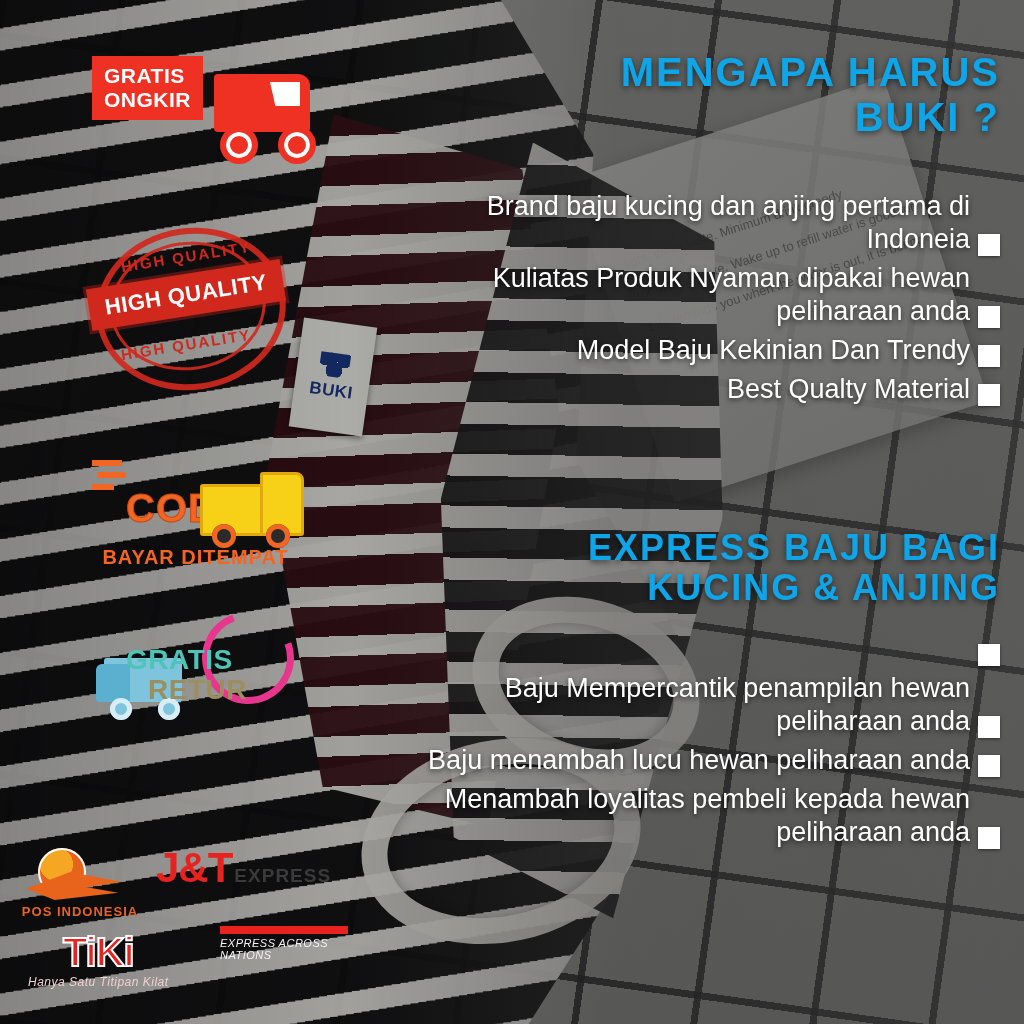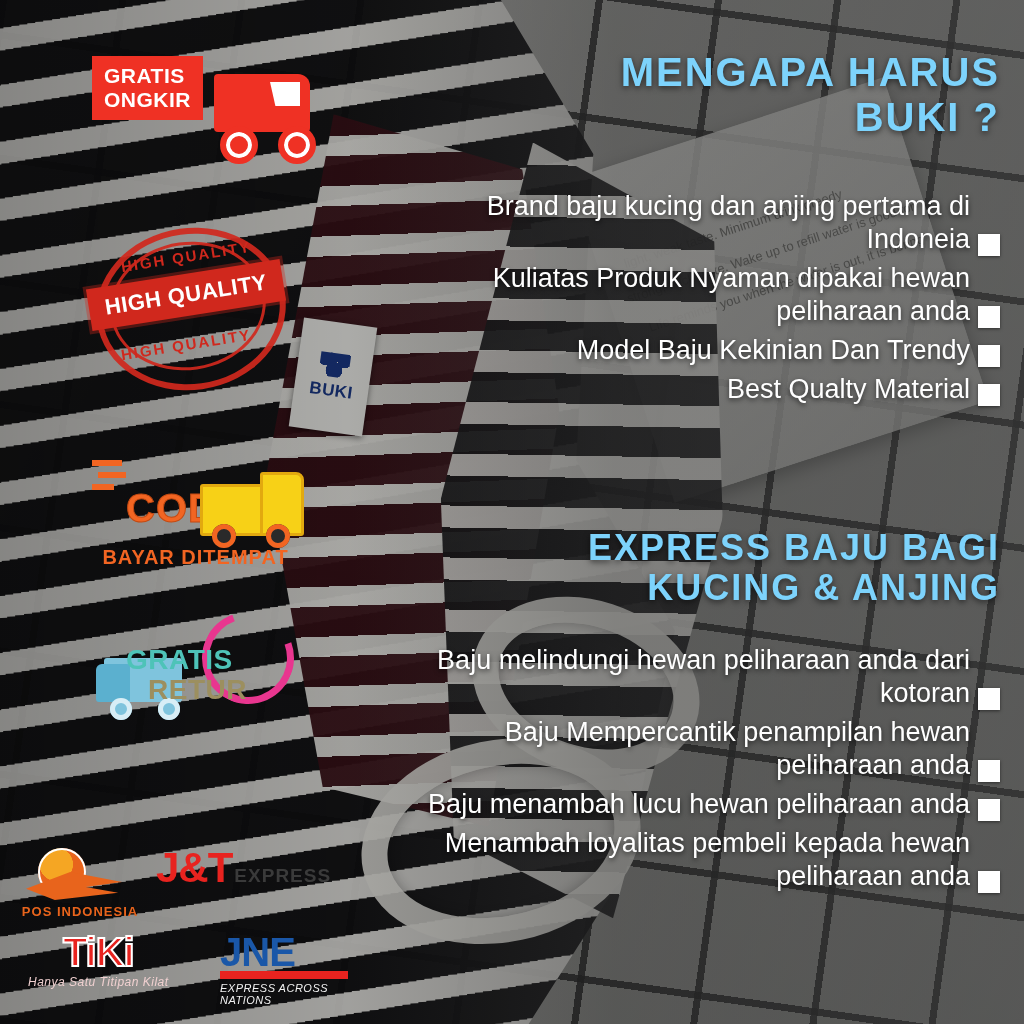--- a/index.html
+++ b/index.html
@@ -135,21 +135,21 @@
     background: linear-gradient(90deg, rgba(0,0,0,.42) 0%, rgba(0,0,0,.30) 34%, rgba(40,40,40,.55) 60%, rgba(60,60,60,.62) 100%);
   }
 
   
   .content {
     position: absolute;
     inset: 0;
   }
   .heading {
     position: absolute;
-    color: #7dd3fc;
+    color: #0ea5e9;
     font-weight: bold;
     text-align: right;
     letter-spacing: 2px;
     line-height: 1.12;
     text-shadow: 0 2px 6px rgba(0,0,0,.6);
     font-size: 40px;
   }
   .heading .ln { display: block; }
   #h1 { right: 24px; top: 50px; width: 600px; }
   #h2 { right: 24px; top: 528px; width: 620px; font-size: 36px; }
@@ -390,21 +390,20 @@
       </div>
     </div>
 
     <div class="heading" id="h2">
       <span class="ln">EXPRESS BAJU BAGI</span>
       <span class="ln">KUCING &amp; ANJING</span>
     </div>
 
     <div class="bullet-list" id="list2">
       <div class="bullet">
-        <div class="txt">Baju melindungi hewan peliharaan anda dari kotoran</div>
         <div class="box"></div>
       </div>
       <div class="bullet">
         <div class="txt">Baju Mempercantik penampilan hewan peliharaan anda</div>
         <div class="box"></div>
       </div>
       <div class="bullet">
         <div class="txt">Baju menambah lucu hewan peliharaan anda</div>
         <div class="box"></div>
       </div>
@@ -462,20 +461,19 @@
         <div class="pos-text">POS INDONESIA</div>
       </div>
       <div class="jnt">
         <span class="mark">J&amp;T</span><span class="exp">EXPRESS</span>
       </div>
       <div class="tiki">
         <div class="mark">TiKi</div>
         <div class="sub">Hanya Satu Titipan Kilat</div>
       </div>
       <div class="jne">
-        <div class="mark">JNE</div>
         <div class="bar"></div>
         <div class="sub">EXPRESS ACROSS NATIONS</div>
       </div>
     </div>
 
   </div>
 </div>
 
 </body></html>

